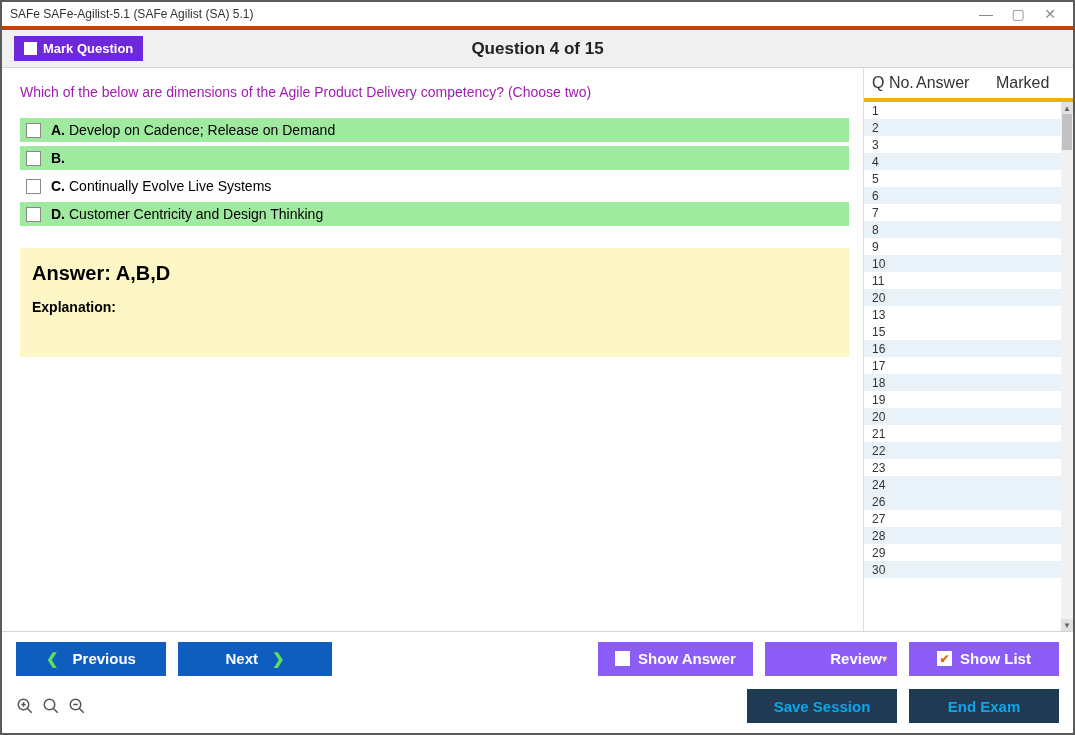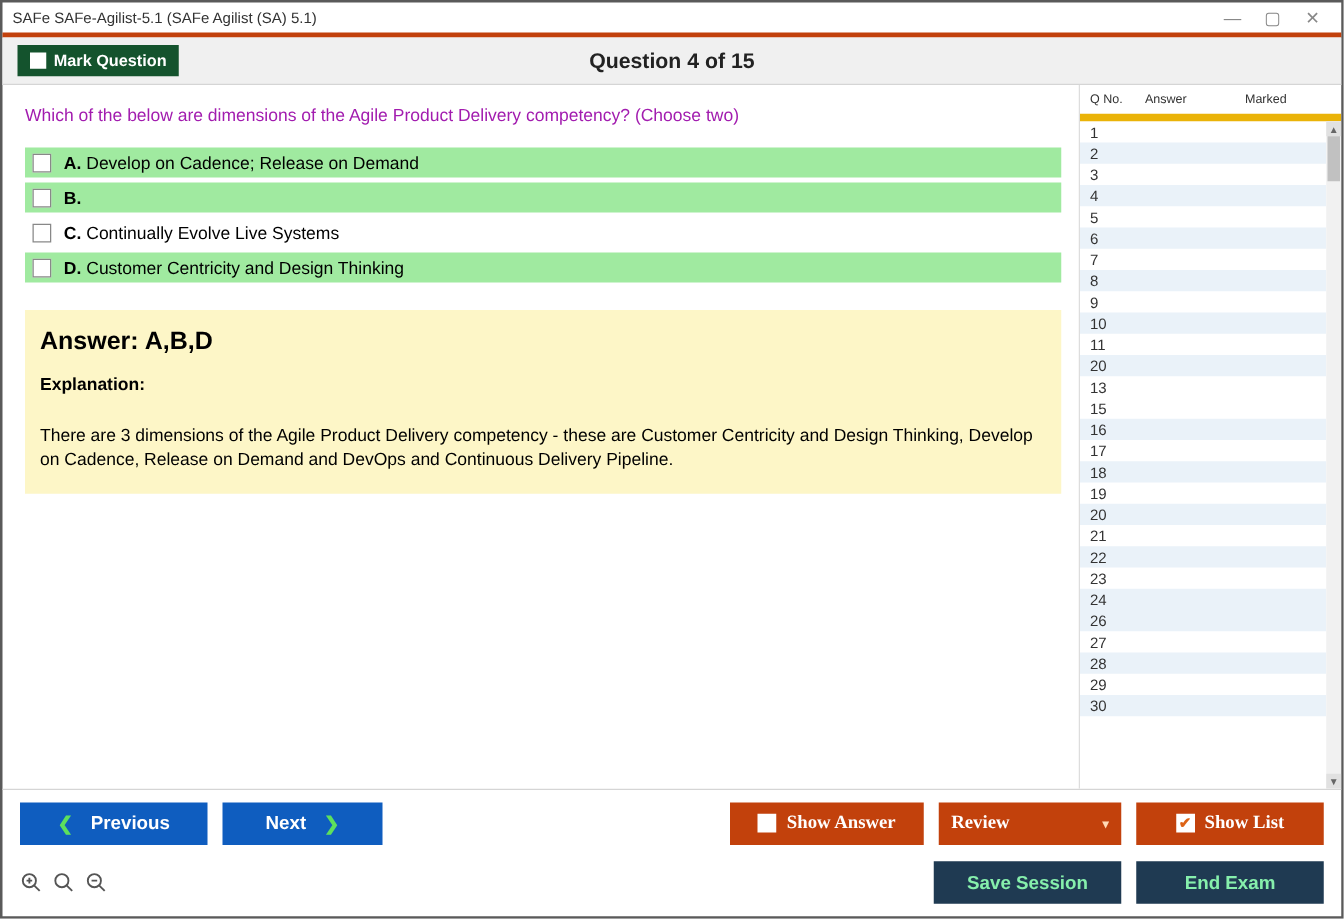--- a/index.html
+++ b/index.html
@@ -3,59 +3,59 @@
   <meta charset="utf-8">
   <style>
     * { box-sizing: border-box; margin: 0; padding: 0; }
     body { font-family: Arial, sans-serif; font-size: 13px; background: #fff; }
     .window { width: 1075px; height: 735px; border: 2px solid #5a5a5a; position: relative; display: flex; flex-direction: column; }
     .titlebar { display: flex; align-items: center; height: 28px; padding: 0 8px; border-bottom: 4px solid #c2410c; }
     .title-text { flex: 1; font-size: 12px; color: #333; }
     .winbtns { display: flex; gap: 18px; padding-right: 8px; }
     .winbtn { width: 14px; height: 14px; display: flex; align-items: center; justify-content: center; color: #888; font-size: 14px; cursor: pointer; }
     .toolbar { height: 38px; background: #f0f0f0; border-bottom: 1px solid #d5d5d5; display: flex; align-items: center; padding: 0 12px; position: relative; }
-    .mark-btn { background: #14532d; color: #fff; border: none; padding: 5px 10px; font-size: 13px; font-weight: 600; display: flex; align-items: center; gap: 6px; cursor: pointer; }
+    .mark-btn { background: #6d28d9; color: #fff; border: none; padding: 5px 10px; font-size: 13px; font-weight: 600; display: flex; align-items: center; gap: 6px; cursor: pointer; }
     .mark-btn .chk { width: 13px; height: 13px; background: #fff; display: inline-block; }
     .q-title { position: absolute; left: 50%; transform: translateX(-50%); font-size: 17px; font-weight: 700; color: #222; }
     .content-row { flex: 1; display: flex; overflow: hidden; }
     .left-pane { flex: 1; padding: 16px 14px 6px 18px; overflow: auto; }
     .q-text { font-size: 14px; color: #a21caf; margin-bottom: 18px; }
     .opt { display: flex; align-items: center; padding: 4px 6px; margin-bottom: 4px; font-size: 14px; }
     .opt.hl { background: #a0eaa0; }
     .opt .cb { width: 15px; height: 15px; border: 1px solid #888; margin-right: 10px; background: #fff; }
     .opt .letter { font-weight: 700; margin-right: 4px; }
     .answer-box { margin-top: 22px; background: #fdf6c7; padding: 14px 12px 18px 12px; }
     .answer-box .ans-line { font-weight: 700; font-size: 20px; margin-bottom: 14px; }
     .answer-box .exp-head { font-weight: 700; font-size: 14px; margin-bottom: 24px; }
     .answer-box .exp-body { font-size: 14px; line-height: 1.35; }
     .right-pane { width: 210px; border-left: 1px solid #ddd; display: flex; flex-direction: column; }
-    .rhead { display: flex; padding: 6px 6px 6px 8px; font-size: 10px; color: #333; border-bottom: 6px solid #eab308; }
+    .rhead { display: flex; padding: 6px 6px 6px 8px; font-size: 16px; color: #333; border-bottom: 4px solid #eab308; }
     .rhead .c1 { width: 44px; }
     .rhead .c2 { width: 80px; }
     .rhead .c3 { flex: 1; }
     .rlist { flex: 1; overflow: hidden; position: relative; }
     .rlist-inner { position: absolute; inset: 0 12px 0 0; overflow: hidden; }
     .rrow { display: flex; align-items: center; height: 17px; padding-left: 8px; font-size: 12px; color: #333; }
     .rrow.alt { background: #eaf2f9; }
     .scrollbar { position: absolute; right: 0; top: 0; bottom: 0; width: 12px; background: #f1f1f1; }
     .sarrow { width: 12px; height: 12px; background: #e1e1e1; display: flex; align-items: center; justify-content: center; font-size: 8px; color: #666; position: absolute; left: 0; cursor: pointer; }
     .sarrow.up { top: 0; }
     .sarrow.down { bottom: 0; }
     .sthumb { position: absolute; left: 1px; width: 10px; top: 12px; height: 36px; background: #c1c1c1; }
     .footer { height: 102px; border-top: 1px solid #d5d5d5; display: flex; flex-direction: column; padding: 6px 14px 10px 14px; }
     .footer-row1 { display: flex; align-items: center; gap: 12px; height: 42px; }
     .btn { height: 34px; font-size: 15px; font-weight: 600; border: none; display: flex; align-items: center; justify-content: center; cursor: pointer; }
     .btn-blue { background: #0f5dbf; color: #fff; }
     .btn-prev { width: 150px; gap: 14px; }
-    .btn-next { width: 128px; gap: 14px; }
+    .btn-next { width: 154px; gap: 14px; }
     .spacer { flex: 1; }
-    .btn-orange { background: #c2410c; color: #fff; font-family: Liberation Serif, serif; }
-    .btn-dark { background: #1f3a52; color: #86efac; }
+    .btn-orange { background: #8b5cf6; color: #fff; }
+    .btn-dark { background: #1f3a52; color: #0ea5e9; }
     .btn-show-answer { width: 155px; gap: 8px; }
-    .btn-review { width: 146px; justify-content: space-between; padding: 0 10px; }
+    .btn-review { width: 132px; justify-content: flex-end; padding: 0 10px; }
     .btn-show-list { width: 150px; gap: 8px; }
     .footer-row2 { display: flex; align-items: center; gap: 12px; margin-top: 10px; }
     .zoom { display: flex; gap: 8px; color: #555; align-items: center; }
     .zicon { width: 18px; height: 18px; cursor: pointer; }
     .btn-save { width: 150px; }
     .btn-end { width: 150px; }
     .arrow-l { color: #5de05d; font-weight: 700; }
     .arrow-r { color: #5de05d; font-weight: 700; }
     .sq { width: 15px; height: 15px; background: #fff; display: inline-block; }
     .sqchk { width: 15px; height: 15px; background: #fff; display: inline-flex; align-items: center; justify-content: center; color: #dd6316; font-size: 12px; font-weight: 700; }
@@ -102,21 +102,20 @@
           </div>
           <div class="opt hl">
             <span class="cb"></span>
             <span class="letter">D.</span>
             <span> Customer Centricity and Design Thinking</span>
           </div>
         </div>
       <div class="answer-box">
         <div class="ans-line">Answer: A,B,D</div>
         <div class="exp-head">Explanation:</div>
-        <div class="exp-body">There are 3 dimensions of the Agile Product Delivery competency - these are Customer Centricity and Design Thinking, Develop on Cadence, Release on Demand and DevOps and Continuous Delivery Pipeline.</div>
       </div>
     </div>
 
     <div class="right-pane">
       <div class="rhead">
         <div class="c1">Q No.</div>
         <div class="c2">Answer</div>
         <div class="c3">Marked</div>
       </div>
       <div class="rlist">

